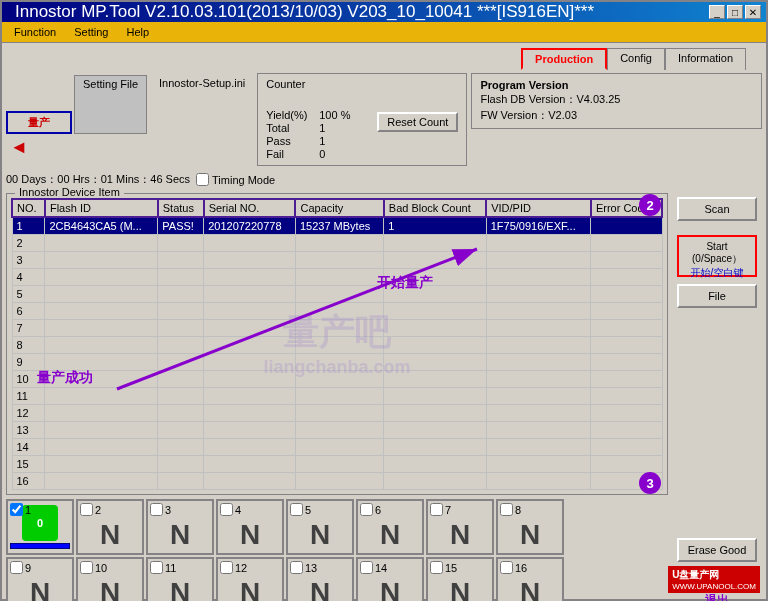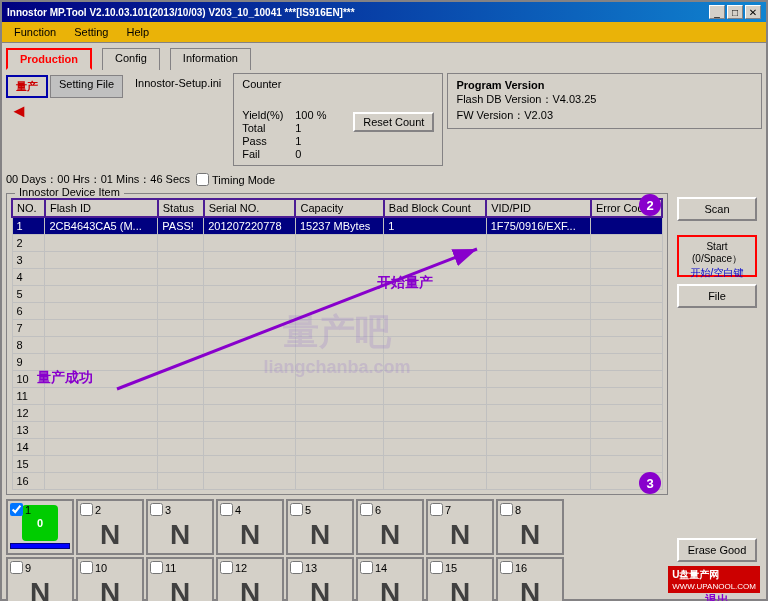--- a/index.html
+++ b/index.html
@@ -22,21 +22,21 @@
     .title-bar {
       background: linear-gradient(to right, #000080, #1084d0);
       color: white;
       font-size: 11px;
       padding: 3px 5px;
       display: flex;
       align-items: center;
       justify-content: space-between;
       height: 20px;
     }
-    .title-bar-title { font-weight: bold; font-size: 10px; }
+    .title-bar-title { font-weight: normal; font-size: 17px; margin-left: 8px; }
     .title-bar-buttons { display: flex; gap: 2px; }
     .title-bar-btn {
       width: 16px; height: 14px;
       background: #d4d0c8;
       border: 1px solid #848284;
       border-top-color: #fff;
       border-left-color: #fff;
       font-size: 10px;
       cursor: pointer;
       display: flex; align-items: center; justify-content: center;
@@ -48,22 +48,23 @@
       display: flex;
       gap: 2px;
     }
     .menu-item {
       padding: 2px 8px;
       font-size: 11px;
       cursor: pointer;
     }
     .tabs-bar {
       display: flex;
-      padding: 4px 4px 0;
-      gap: 10px;
+      padding: 4px 20px 0;
+      gap: 0;
+      justify-content: flex-end;
     }
     .tab {
       padding: 3px 12px;
       font-size: 11px;
       border: 1px solid #848284;
       border-bottom: none;
       background: #d4d0c8;
       cursor: pointer;
       position: relative;
       top: 1px;
@@ -324,21 +325,21 @@
     <div class="tab">Config</div>
     <div class="tab">Information</div>
   </div>
 
   <div class="content-area">
 
     <div style="display:flex; gap:4px; align-items:flex-start;">
 
       <div style="display:flex; flex-direction:column; gap:1px; margin-top:2px;">
         <div style="display:flex; gap:2px;">
-          <div style="padding:2px 8px; font-size:11px; border:2px solid #0000aa; background:#d4d0c8; cursor:pointer; color:#cc0000; font-weight:bold;">量产</div>
+          <div style="padding:2px 20px; font-size:11px; border:2px solid #0000aa; background:#d4d0c8; cursor:pointer; color:#cc0000; font-weight:bold;margin-top:36px;">量产</div>
           <div style="padding:2px 8px; font-size:11px; border:1px solid #848284; background:#c0c0c0; cursor:pointer;">Setting File</div>
         </div>
 
         <div style="font-size:18px; color:#cc0000; padding:2px 4px;">◄</div>
       </div>
       <div style="padding:4px 8px; font-size:11px;">Innostor-Setup.ini</div>
 
       <div class="counter-box">
         <div class="box-title">Counter</div>
         <div style="display:flex; gap:8px; align-items:flex-start;">

